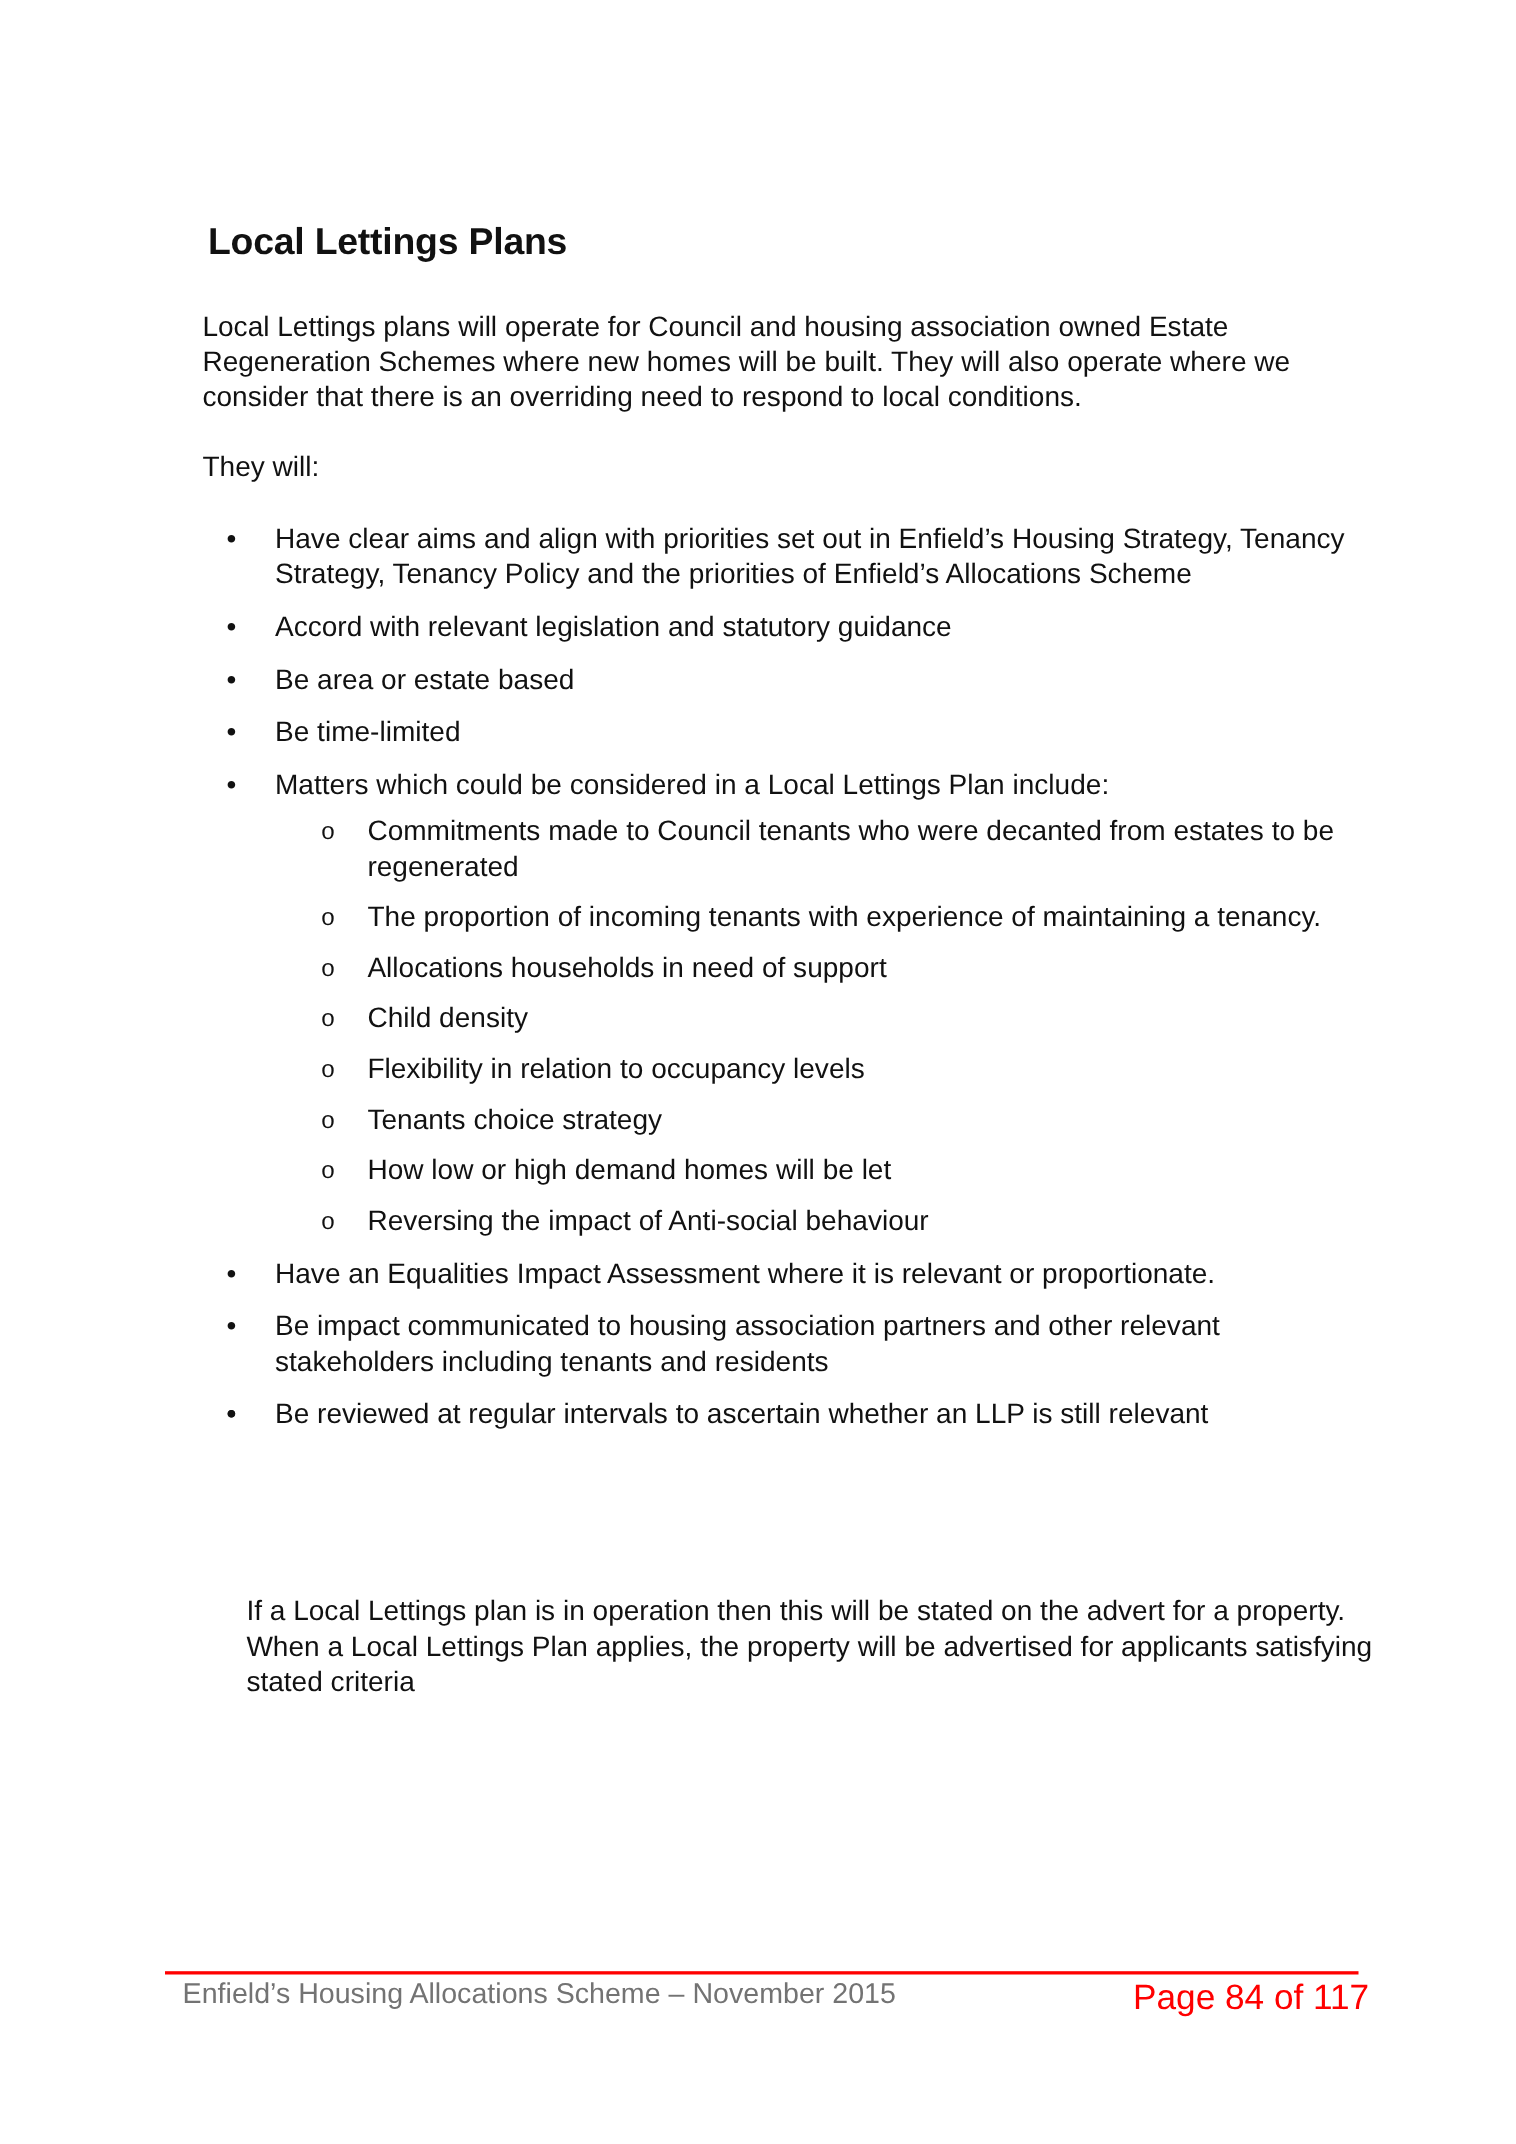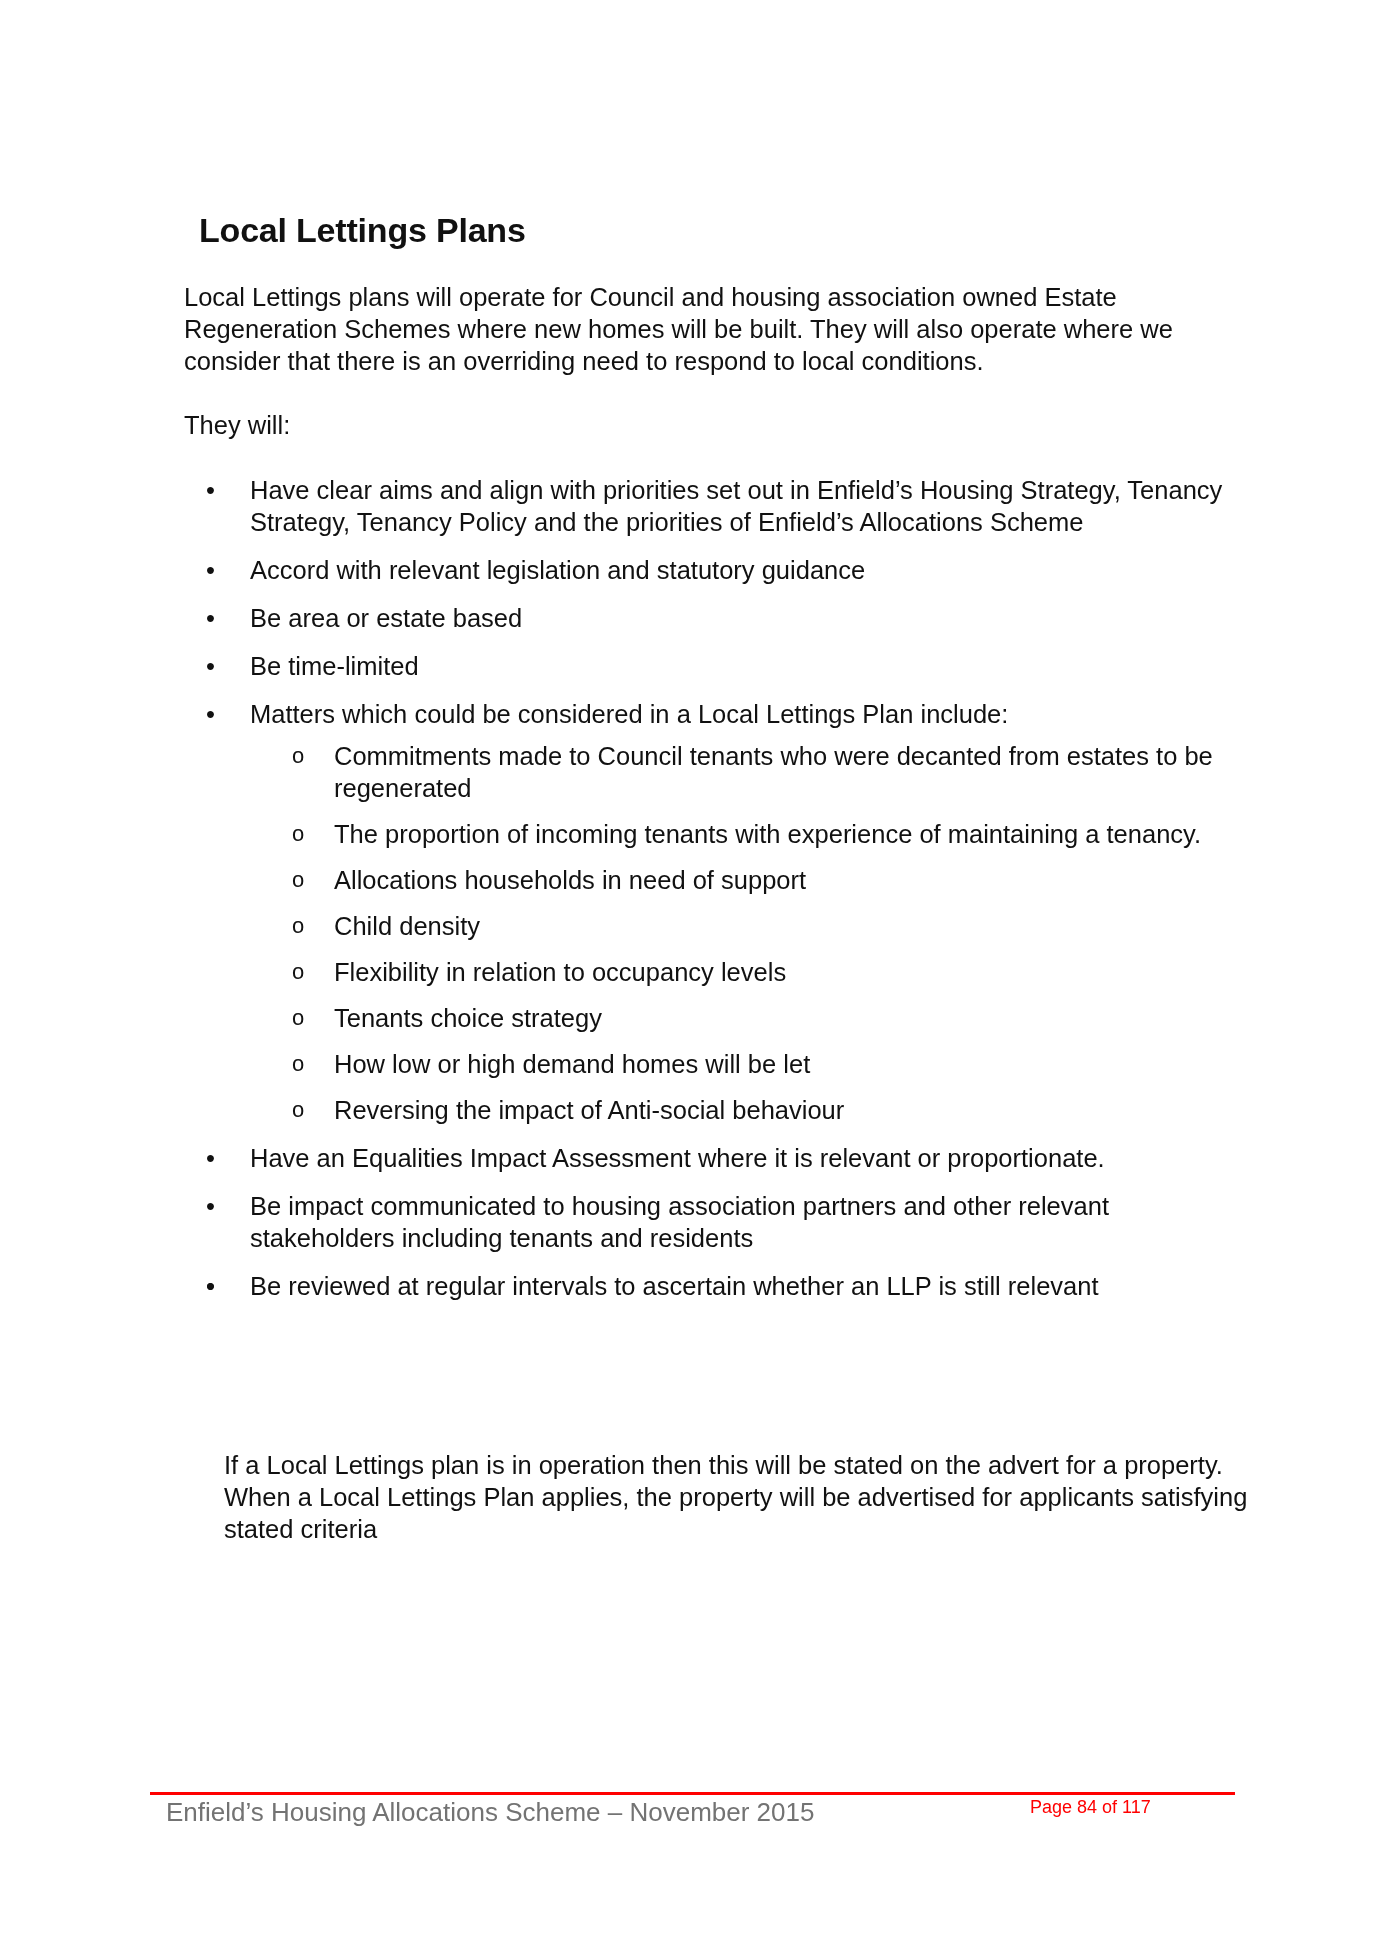--- a/index.html
+++ b/index.html
@@ -1,32 +1,32 @@
 <!DOCTYPE html>
 <html><head>
   <meta charset="utf-8">
   <style>
     html, body { margin: 0; padding: 0; background: #ffffff; }
     body { width: 1378px; height: 1949px; position: relative; overflow: hidden;
       font-family: "Liberation Sans", sans-serif; color: #111; }
     .page { position: absolute; left: 0; top: 0; width: 1378px; height: 1949px; }
-    .title { position: absolute; left: 184px; top: 196px; font-size: 34px; font-weight: bold; margin: 15px; letter-spacing: -0.2px; }
+    .title { position: absolute; left: 184px; top: 196px; font-size: 34px; font-weight: bold; margin: 5px; letter-spacing: -0.2px; }
     .para { position: absolute; left: 184px; width: 1060px; font-size: 25.5px; line-height: 32px; margin: 0; }
     #intro { top: 281px; }
     #they { top: 409px; }
     ul.bullets { position: absolute; left: 184px; top: 474px; width: 1060px; margin: 0; padding: 0; list-style: none; font-size: 25.5px; line-height: 32px; }
     ul.bullets > li { position: relative; padding-left: 66px; margin-bottom: 16px; }
     ul.bullets > li .bullet { position: absolute; left: 22px; top: 0; }
     ul.sub { list-style: none; margin: 10px 0 0 0; padding: 0; }
     ul.sub > li { position: relative; padding-left: 84px; margin-bottom: 14px; }
     ul.sub > li .circle { position: absolute; left: 42px; top: 0; font-size: 22px; }
     #closing { top: 1449px; margin-left: 40px; }
     .footer-rule { position: absolute; left: 150px; top: 1792px; width: 1085px; height: 3px; background: #ff0000; }
     .footer-left { position: absolute; left: 166px; top: 1797px; font-size: 26px; color: #737373; }
-    .footer-right { position: absolute; left: 1030px; top: 1797px; font-size: 18px; color: #ff0000; }
+    .footer-right { position: absolute; left: 1030px; top: 1797px; font-size: 32px; color: #ff0000; }
   </style>
 </head>
 <body>
 
 <div class="page">
   <h1 class="title">Local Lettings Plans</h1>
   <p class="para" id="intro">Local Lettings plans will operate for Council and housing association owned Estate Regeneration Schemes where new homes will be built.  They will also operate where we consider that there is an overriding need to respond to local conditions.</p>
   <p class="para" id="they">They will:</p>
 
   <ul class="bullets">

